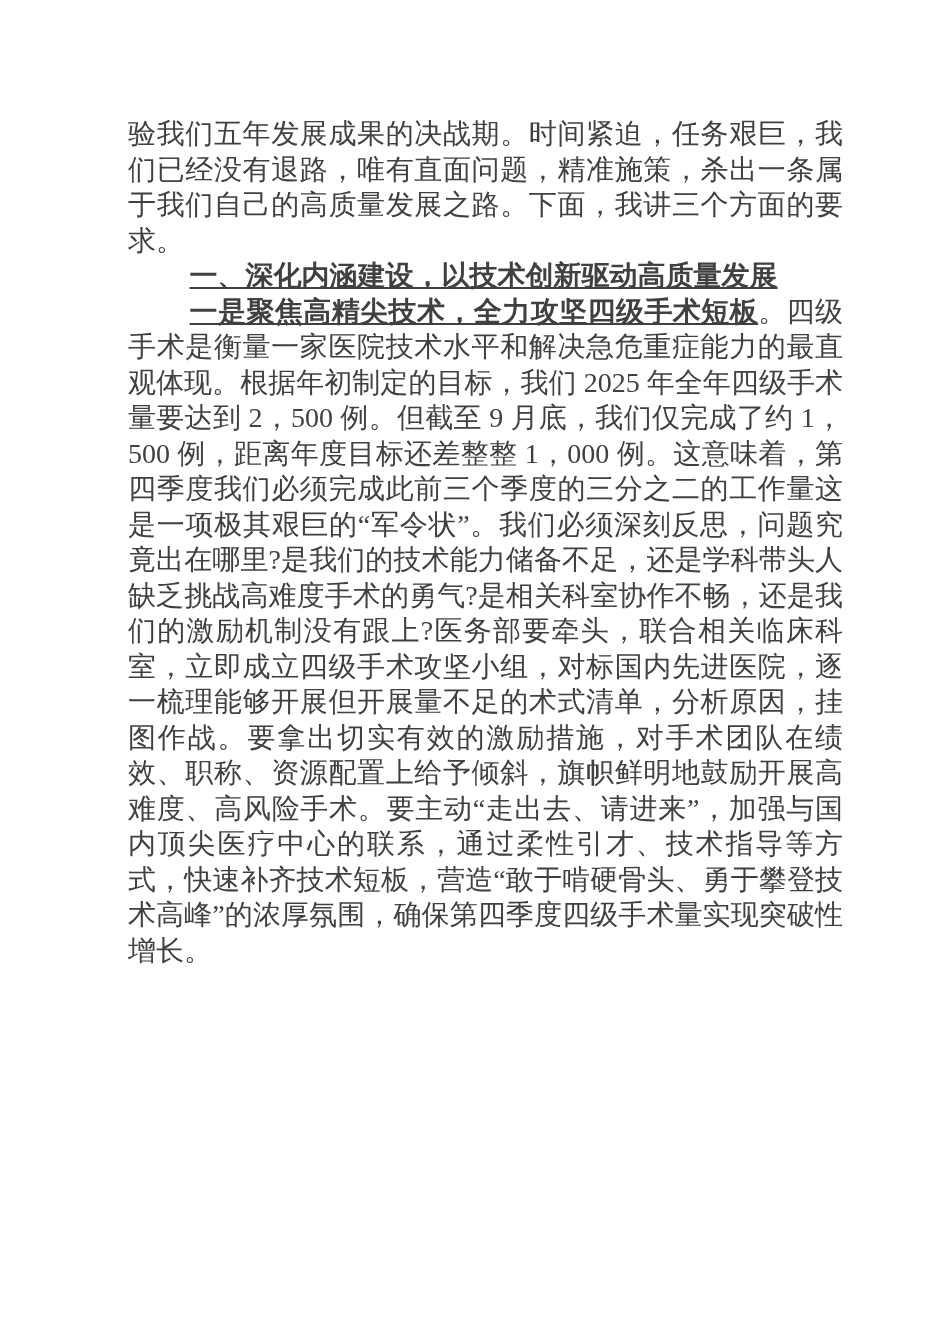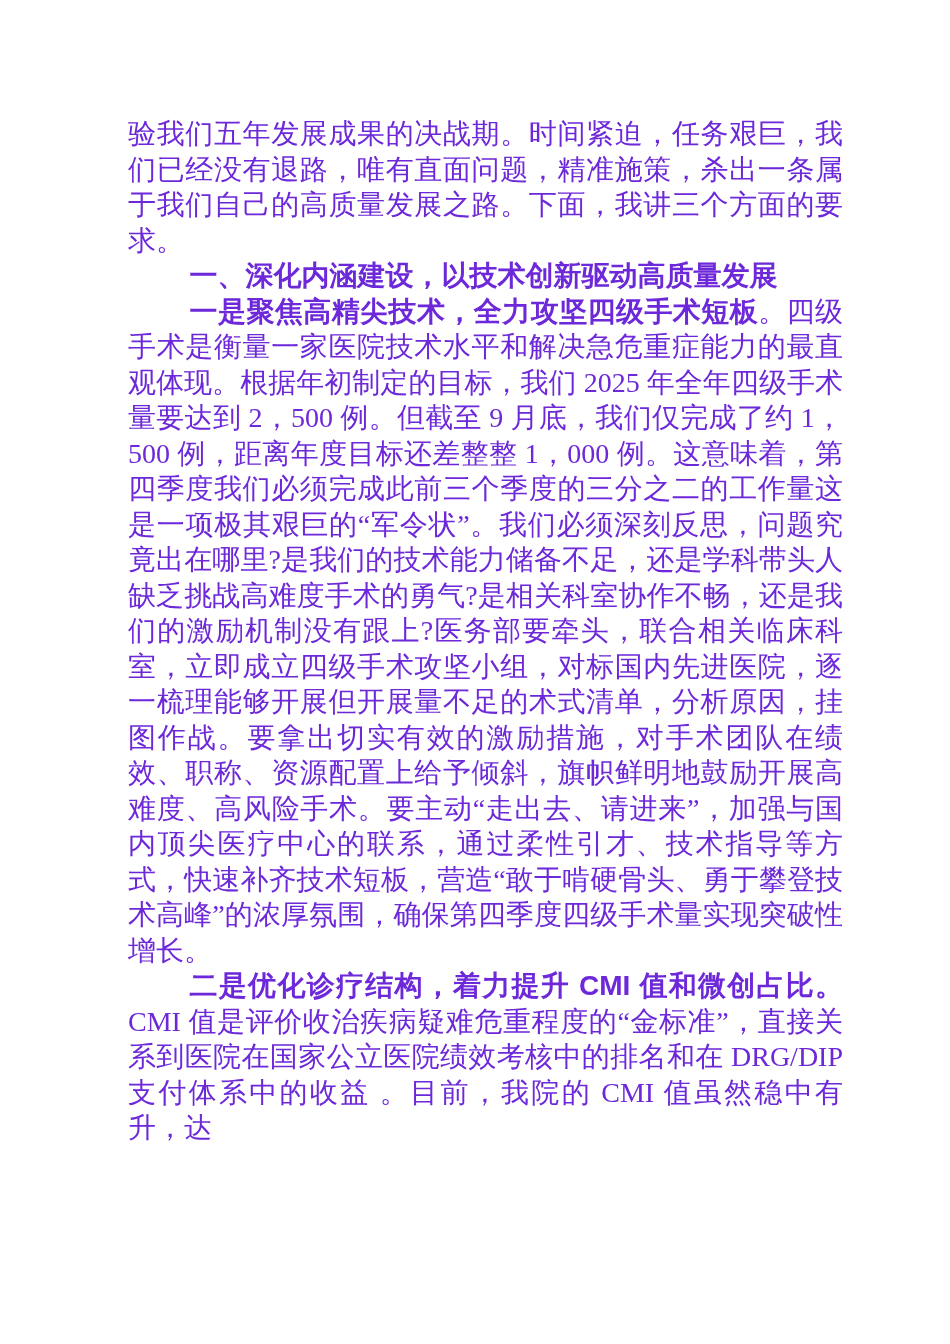--- a/index.html
+++ b/index.html
@@ -7,47 +7,47 @@
     padding: 0;
     background: #ffffff;
   }
   .page {
     position: relative;
     width: 950px;
     height: 1344px;
     box-sizing: border-box;
     padding: 116px 107px 0 128px;
     background: #ffffff;
-    color: #6d28d9;
+    color: #404040;
     overflow: hidden;
     font-family: "Liberation Serif", "DejaVu Serif", serif;
     font-size: 28px;
     line-height: 35.5px;
     text-align: justify;
     text-justify: inter-character;
   }
   p.para {
     margin: 0;
     padding: 0;
   }
   p.indent {
     text-indent: 2.2em;
   }
   .lead {
     font-weight: bold;
     font-family: "Liberation Sans", "DejaVu Sans", sans-serif;
+    text-decoration: underline;
   }
 </style>
 </head>
 <body>
 
 <div class="page">
 
   <p class="para"><span>验我们五年发展成果的决战期。时间紧迫，任务艰巨，我们已经没有退路，唯有直面问题，精准施策，杀出一条属于我们自己的高质量发展之路。下面，我讲三个方面的要求。</span></p>
 
   <p class="para indent"><span class="lead">一、深化内涵建设，以技术创新驱动高质量发展</span></p>
 
 
   <p class="para indent"><span class="lead">一是聚焦高精尖技术，全力攻坚四级手术短板</span><span>。四级手术是衡量一家医院技术水平和解决急危重症能力的最直观体现。根据年初制定的目标，我们 2025 年全年四级手术量要达到 2，500 例。但截至 9 月底，我们仅完成了约 1，500 例，距离年度目标还差整整 1，000 例。这意味着，第四季度我们必须完成此前三个季度的三分之二的工作量这是一项极其艰巨的“军令状”。我们必须深刻反思，问题究竟出在哪里?是我们的技术能力储备不足，还是学科带头人缺乏挑战高难度手术的勇气?是相关科室协作不畅，还是我们的激励机制没有跟上?医务部要牵头，联合相关临床科室，立即成立四级手术攻坚小组，对标国内先进医院，逐一梳理能够开展但开展量不足的术式清单，分析原因，挂图作战。要拿出切实有效的激励措施，对手术团队在绩效、职称、资源配置上给予倾斜，旗帜鲜明地鼓励开展高难度、高风险手术。要主动“走出去、请进来”，加强与国内顶尖医疗中心的联系，通过柔性引才、技术指导等方式，快速补齐技术短板，营造“敢于啃硬骨头、勇于攀登技术高峰”的浓厚氛围，确保第四季度四级手术量实现突破性增长。</span></p>
 
-  <p class="para indent"><span class="lead">二是优化诊疗结构，着力提升 CMI 值和微创占比。</span><span>CMI 值是评价收治疾病疑难危重程度的“金标准”，直接关系到医院在国家公立医院绩效考核中的排名和在 DRG/DIP 支付体系中的收益 。目前，我院的 CMI 值虽然稳中有升，达</span></p>
 
 </div>
 
 </body></html>

